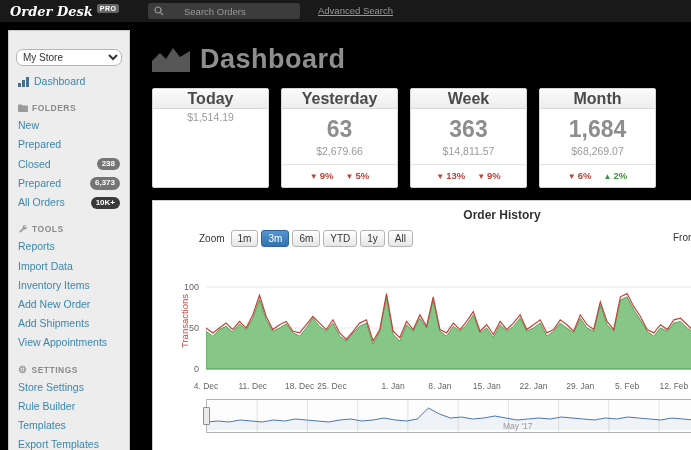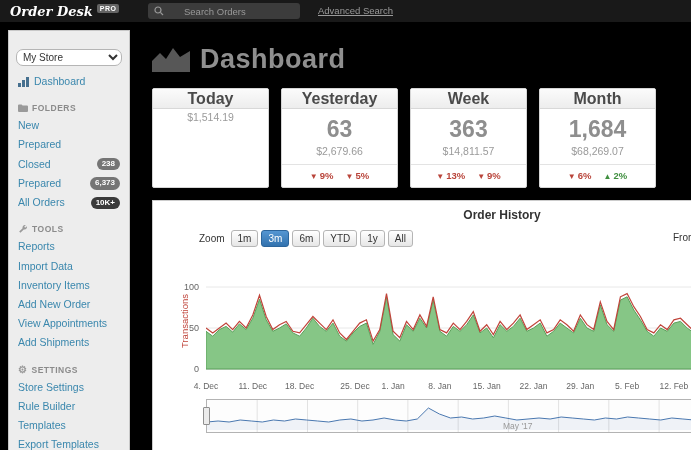--- a/index.html
+++ b/index.html
@@ -151,24 +151,24 @@
     <a class="side-link">
       <span class="lbl">Import Data</span>
     </a>
     <a class="side-link">
       <span class="lbl">Inventory Items</span>
     </a>
     <a class="side-link">
       <span class="lbl">Add New Order</span>
     </a>
     <a class="side-link">
+      <span class="lbl">Add Shipments</span>
+    </a>
+    <a class="side-link">
       <span class="lbl">View Appointments</span>
-    </a>
-    <a class="side-link">
-      <span class="lbl">Add Shipments</span>
     </a>
 
     <div class="side-head">
       <span class="gear-glyph">⚙</span>
       <span>SETTINGS</span>
     </div>
     <a class="side-link">
       <span class="lbl">Store Settings</span>
     </a>
     <a class="side-link">
@@ -249,21 +249,21 @@
           <line x1="0" x2="655" y1="71" y2="71" stroke="#e8e8e8"></line>
           <line x1="0" x2="655" y1="112" y2="112" stroke="#cccccc"></line>
           <polygon points="0,112 0.0,74.3 6.7,79.2 13.4,72.6 20.1,69.4 26.7,75.1 33.4,66.9 40.1,72.6 46.8,61.2 53.5,42.3 60.2,62.8 66.8,74.3 73.5,71.0 80.2,66.9 86.9,75.9 93.6,79.2 100.3,71.0 106.9,61.2 113.6,69.4 120.3,74.3 127.0,66.1 133.7,79.2 140.4,84.1 147.0,75.9 153.7,69.4 160.4,66.1 167.1,87.4 173.8,74.3 180.5,39.8 187.1,77.6 193.8,84.1 200.5,67.7 207.2,74.3 213.9,61.2 220.6,71.0 227.2,43.1 233.9,74.3 240.6,79.2 247.3,69.4 254.0,74.3 260.7,67.7 267.3,57.9 274.0,75.9 280.7,71.0 287.4,80.8 294.1,67.7 300.8,74.3 307.4,69.4 314.1,61.2 320.8,74.3 327.5,71.0 334.2,66.1 340.9,79.2 347.6,74.3 354.2,66.1 360.9,71.0 367.6,75.9 374.3,61.2 381.0,71.0 387.7,74.3 394.3,48.0 401.0,67.7 407.7,74.3 414.4,43.1 421.1,39.8 427.8,53.0 434.4,62.8 441.1,74.3 447.8,79.2 454.5,71.0 461.2,74.3 467.9,66.1 474.5,64.4 481.2,71.0 487.9,75.9 494.6,69.4 501.3,62.8 508.0,72.6 514.6,67.7 521.3,74.3 528.0,71.0 534.7,64.4 541.4,74.3 548.1,69.4 554.7,72.6 561.4,66.1 568.1,71.0 574.8,75.9 581.5,69.4 588.2,64.4 594.8,72.6 601.5,67.7 608.2,71.0 614.9,74.3 621.6,66.1 628.3,71.0 634.9,72.6 641.6,67.7 648.3,71.0 655.0,69.4 655,112" fill="#86c686" stroke="#5ba05b" stroke-width="1"></polygon>
           <polyline points="0.0,71.0 6.7,75.9 13.4,71.0 20.1,66.1 26.7,72.6 33.4,64.4 40.1,71.0 46.8,57.9 53.5,38.2 60.2,59.5 66.8,72.6 73.5,67.7 80.2,64.4 86.9,74.3 93.6,75.9 100.3,67.7 106.9,59.5 113.6,66.1 120.3,72.6 127.0,62.8 133.7,75.9 140.4,82.5 147.0,74.3 153.7,66.1 160.4,62.8 167.1,84.1 173.8,72.6 180.5,36.6 187.1,74.3 193.8,80.8 200.5,64.4 207.2,72.6 213.9,57.9 220.6,69.4 227.2,39.8 233.9,72.6 240.6,75.9 247.3,66.1 254.0,72.6 260.7,64.4 267.3,54.6 274.0,74.3 280.7,67.7 287.4,77.6 294.1,64.4 300.8,72.6 307.4,66.1 314.1,57.9 320.8,72.6 327.5,67.7 334.2,62.8 340.9,75.9 347.6,72.6 354.2,62.8 360.9,67.7 367.6,74.3 374.3,57.9 381.0,67.7 387.7,72.6 394.3,44.8 401.0,64.4 407.7,72.6 414.4,39.8 421.1,36.6 427.8,49.7 434.4,59.5 441.1,72.6 447.8,75.9 454.5,67.7 461.2,72.6 467.9,62.8 474.5,61.2 481.2,67.7 487.9,74.3 494.6,66.1 501.3,59.5 508.0,71.0 514.6,64.4 521.3,72.6 528.0,67.7 534.7,61.2 541.4,72.6 548.1,66.1 554.7,71.0 561.4,62.8 568.1,67.7 574.8,74.3 581.5,66.1 588.2,61.2 594.8,71.0 601.5,64.4 608.2,67.7 614.9,72.6 621.6,62.8 628.3,67.7 634.9,71.0 641.6,64.4 648.3,67.7 655.0,66.1" fill="none" stroke="#c0443a" stroke-width="1.2"></polyline>
         </svg>
 
       <div id="xticks" class="xticks">
           <span style="left: 0px;">4. Dec</span>
           <span style="left: 46.8px;">11. Dec</span>
           <span style="left: 93.6px;">18. Dec</span>
-          <span style="left: 149px;">25. Dec</span>
+          <span style="left: 126px;">25. Dec</span>
           <span style="left: 187.1px;">1. Jan</span>
           <span style="left: 233.9px;">8. Jan</span>
           <span style="left: 280.7px;">15. Jan</span>
           <span style="left: 327.5px; text-align: center;">22. Jan</span>
           <span style="left: 374.3px;">29. Jan</span>
           <span style="left: 421.1px;">5. Feb</span>
           <span style="left: 467.9px;">12. Feb</span>
         </div>
 
       <div class="navigator">

